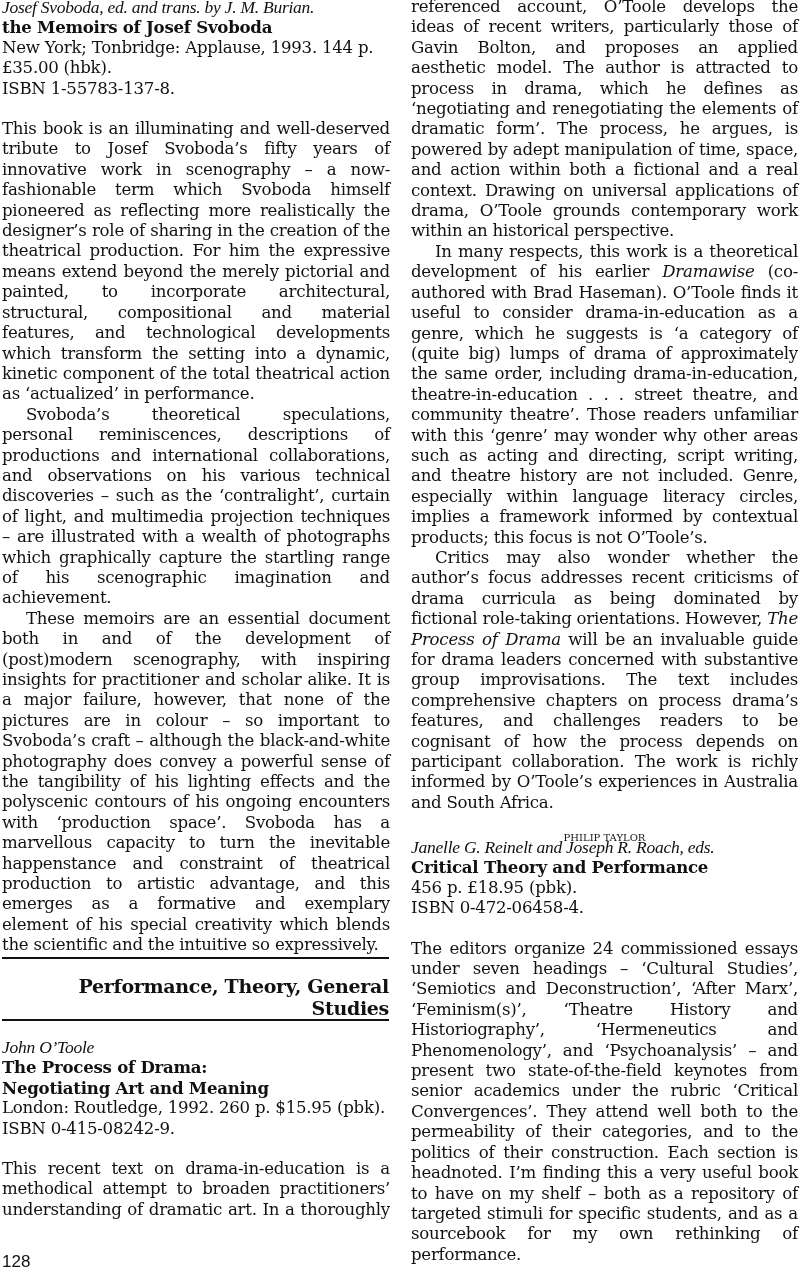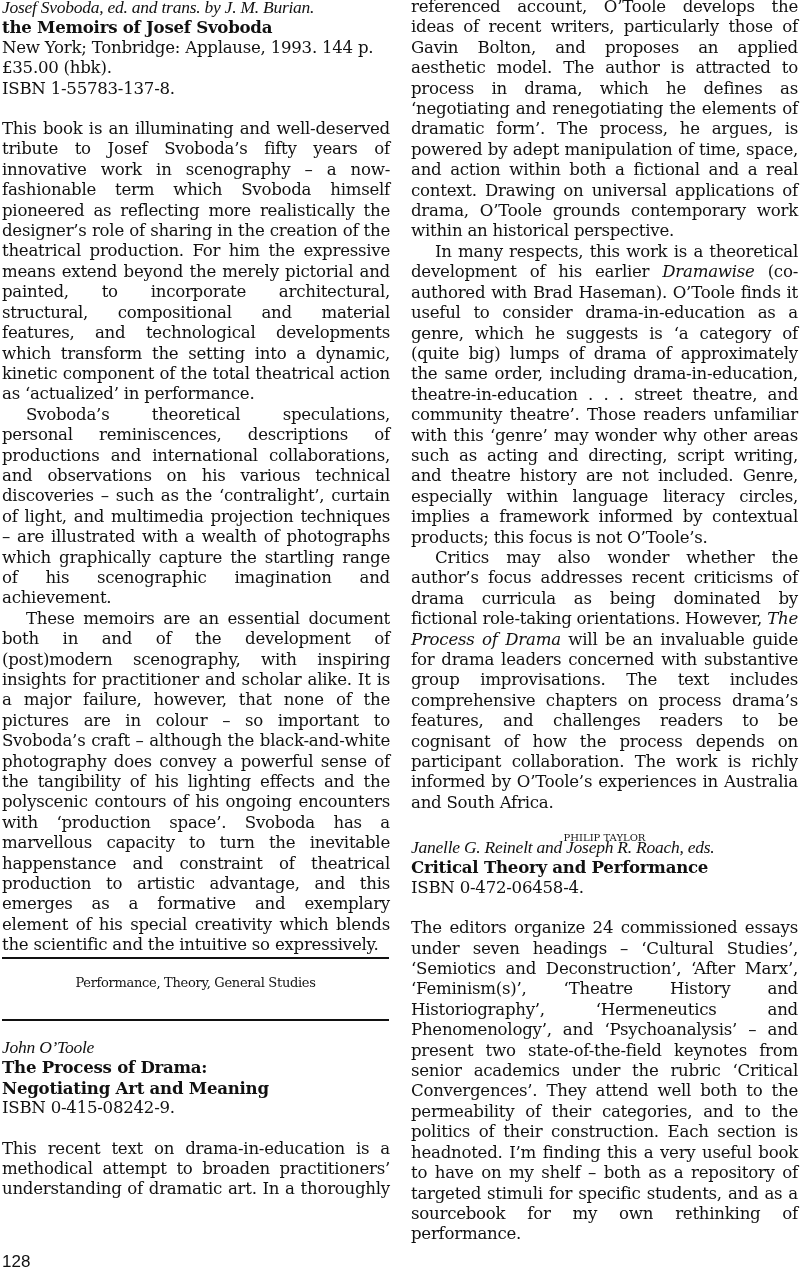--- a/index.html
+++ b/index.html
@@ -10,22 +10,22 @@
   .col-left { left:2px; top:-3px; }
   .col-right { left:411px; top:-3px; width:387px; }
   .author { font-style:italic; font-family:"Liberation Serif", serif; font-size:17.5px; }
   .title { font-weight:bold; }
   .pub { }
   p.body { margin:0; text-align:justify; hyphens:manual; }
   p.indent { text-indent:24px; }
   .gap { height:20px; }
   .signature { text-align:center; font-size:10px; letter-spacing:0; margin-top:15px; }
   .rule { position:absolute; left:2px; width:387px; height:0; border-top:2px solid #111; }
-  .section-head { position:absolute; left:2px; width:387px; text-align:center;
-                  font-weight:normal; font-size:13px; letter-spacing:-0.3px; }
+  .section-head { position:absolute; left:2px; width:387px; text-align:right;
+                  font-weight:bold; font-size:19px; letter-spacing:-0.3px; }
   .page-number { position:absolute; left:2px; top:1252px; font-size:17px;
                  font-family:"Liberation Sans", sans-serif; }
   .block { position:absolute; }
   i { }
 </style>
 </head>
 <body>
 
 <div class="page">
 
@@ -44,37 +44,39 @@
   </div>
 
   <div class="rule" style="top:957px;"></div>
   <div class="section-head" style="top:975px;">Performance, Theory, General Studies</div>
   <div class="rule" style="top:1019px;"></div>
 
   <div class="col block" style="left:2px; top:1037px;">
     <div class="author">John O’Toole</div>
     <div class="title">The Process of Drama:</div>
     <div class="title">Negotiating Art and Meaning</div>
+    <div class="pub">London: Routledge, 1992. 260 p. $15.95 (pbk).</div>
     <div class="pub">ISBN 0-415-08242-9.</div>
     <div class="gap"></div>
     <p class="body" style="text-align-last:justify;">This recent text on drama-in-education is a methodical attempt to broaden practitioners’ understanding of dramatic art. In a thoroughly</p>
   </div>
 
   <div class="page-number">128</div>
 
   <div class="col col-right">
     <div>
       <p class="body">referenced account, O’Toole develops the ideas of recent writers, particularly those of Gavin Bolton, and proposes an applied aesthetic model. The author is attracted to process in drama, which he defines as ‘negotiating and renegotiating the elements of dramatic form’. The process, he argues, is powered by adept manipulation of time, space, and action within both a fictional and a real context. Drawing on universal applications of drama, O’Toole grounds contemporary work within an historical perspective.</p>
       <p class="body indent"><span>In many respects, this work is a theoretical development of his earlier </span><i>Dramawise</i><span> (co-authored with Brad Haseman). O’Toole finds it useful to consider drama-in-education as a genre, which he suggests is ‘a category of (quite big) lumps of drama of approximately the same order, including drama-in-education, theatre-in-education . . . street theatre, and community theatre’. Those readers unfamiliar with this ‘genre’ may wonder why other areas such as acting and directing, script writing, and theatre history are not included. Genre, especially within language literacy circles, implies a framework informed by contextual products; this focus is not O’Toole’s.</span></p>
       <p class="body indent"><span>Critics may also wonder whether the author’s focus addresses recent criticisms of drama curricula as being dominated by fictional role-taking orientations. However, </span><i>The Process of Drama</i><span> will be an invaluable guide for drama leaders concerned with substantive group improvisations. The text includes comprehensive chapters on process drama’s features, and challenges readers to be cognisant of how the process depends on participant collaboration. The work is richly informed by O’Toole’s experiences in Australia and South Africa.</span></p>
       <div class="signature">PHILIP TAYLOR</div>
     </div>
   </div>
 
   <div class="col block" style="left:411px; top:837px; width:387px;">
     <div class="author">Janelle G. Reinelt and Joseph R. Roach, eds.</div>
     <div class="title">Critical Theory and Performance</div>
+    <div class="pub">456 p. £18.95 (pbk).</div>
     <div class="pub">ISBN 0-472-06458-4.</div>
     <div class="gap"></div>
     <p class="body">The editors organize 24 commissioned essays under seven headings – ‘Cultural Studies’, ‘Semiotics and Deconstruction’, ‘After Marx’, ‘Feminism(s)’, ‘Theatre History and Historiography’, ‘Hermeneutics and Phenomenology’, and ‘Psychoanalysis’ – and present two state-of-the-field keynotes from senior academics under the rubric ‘Critical Convergences’. They attend well both to the permeability of their categories, and to the politics of their construction. Each section is headnoted. I’m finding this a very useful book to have on my shelf – both as a repository of targeted stimuli for specific students, and as a sourcebook for my own rethinking of performance.</p>
   </div>
 
 </div>
 
 </body></html>

